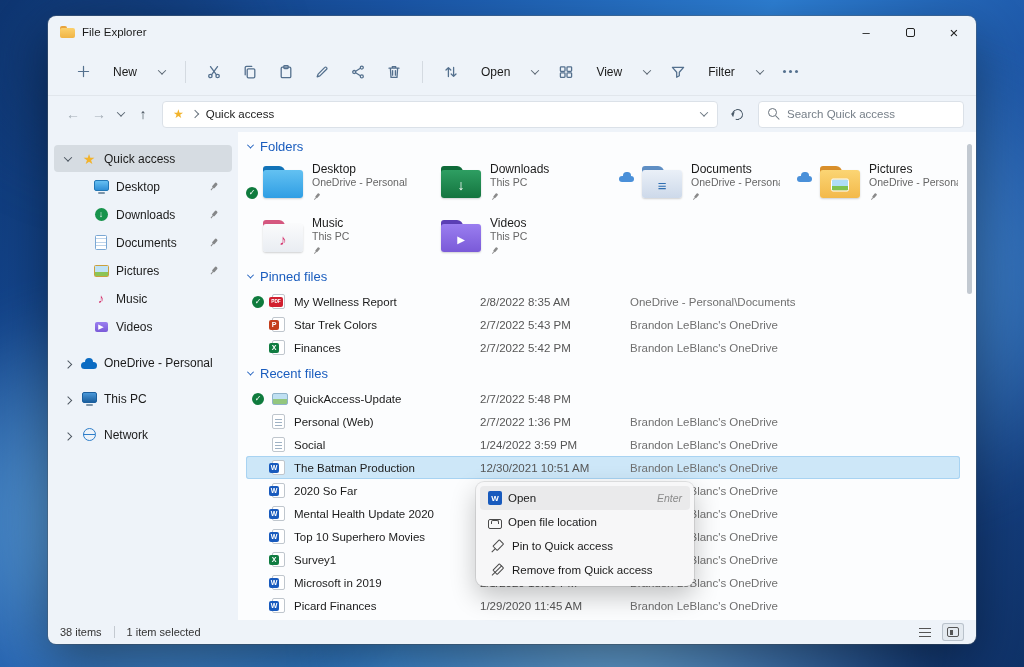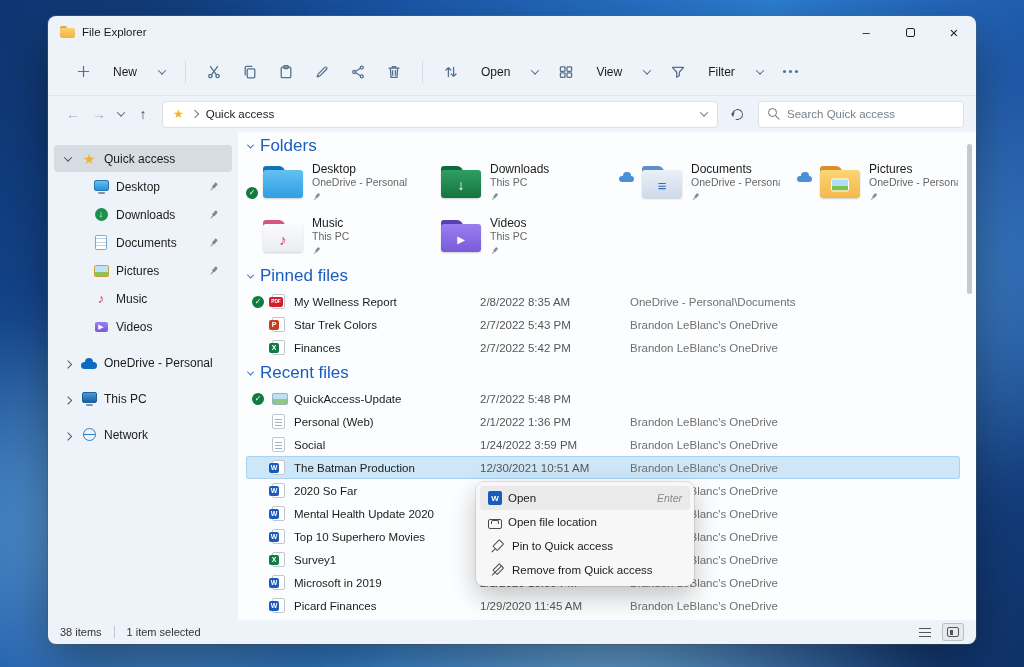--- a/index.html
+++ b/index.html
@@ -88,21 +88,21 @@
   .sic.i-network::after { content:""; position:absolute; left:3px; top:7.5px; width:12px; height:1.2px; background:#2e7ec9; }
   .side-label { white-space:nowrap; overflow:hidden; }
   .side-pin { margin-left:auto; margin-right:6px; }
 
   .pinico { width:9px; height:10px; position:relative; transform:rotate(40deg); opacity:.7; flex:none; }
   .pinico::before { content:""; position:absolute; left:2.8px; top:0; width:3.2px; height:5.5px; background:#5a5a5a; border-radius:1px; }
   .pinico::after { content:""; position:absolute; left:4.1px; top:5.8px; width:1px; height:3.4px; background:#5a5a5a; }
 
   
   .content { flex:1; background:#fcfdfe; padding:6px 16px 0 8px; overflow:hidden; }
-  .section-header { display:flex; align-items:center; gap:7px; height:16px; margin:0 0 6px 2px; color:#1a5dbe; font-size:17px; }
+  .section-header { display:flex; align-items:center; gap:7px; height:16px; margin:0 0 6px 2px; color:#1a5dbe; font-size:13px; }
   .section-header .chev { border-color:#1a5dbe; width:5px; height:5px; }
 
   
   .tiles { display:grid; grid-template-columns:repeat(4,178px); row-gap:10px; margin:2px 0 10px; }
   .tile { display:flex; align-items:center; gap:9px; position:relative; height:44px; padding-left:17px; border-radius:4px; }
   .tile-status { position:absolute; left:0; bottom:5px; }
   .folder { position:relative; width:40px; height:32px; flex:none; }
   .folder::before { content:""; position:absolute; top:0; left:0; width:55%; height:12px; border-radius:3px 6px 0 0; }
   .folder::after { content:""; position:absolute; left:0; right:0; top:4px; bottom:0; border-radius:3px; box-shadow:0 1px 2px rgba(0,0,0,.18); }
   .folder .badge { position:absolute; left:50%; top:58%; transform:translate(-50%,-50%); z-index:2; font-size:12px; line-height:1; font-style:normal; }
@@ -545,21 +545,21 @@
               <span class="name">QuickAccess-Update</span>
               <span class="date">2/7/2022 5:48 PM</span>
             </div>
 
             <div class="frow">
               <span class="cstat"></span>
               <span class="cicon">
                 <span class="fic i-generic"></span>
               </span>
               <span class="name">Personal (Web)</span>
-              <span class="date">2/1/2022 1:36 PM</span>
+              <span class="date">2/7/2022 1:36 PM</span>
               <span class="loc">Brandon LeBlanc's OneDrive</span>
             </div>
 
             <div class="frow">
               <span class="cstat"></span>
               <span class="cicon">
                 <span class="fic i-generic"></span>
               </span>
               <span class="name">Social</span>
               <span class="date">1/24/2022 3:59 PM</span>

